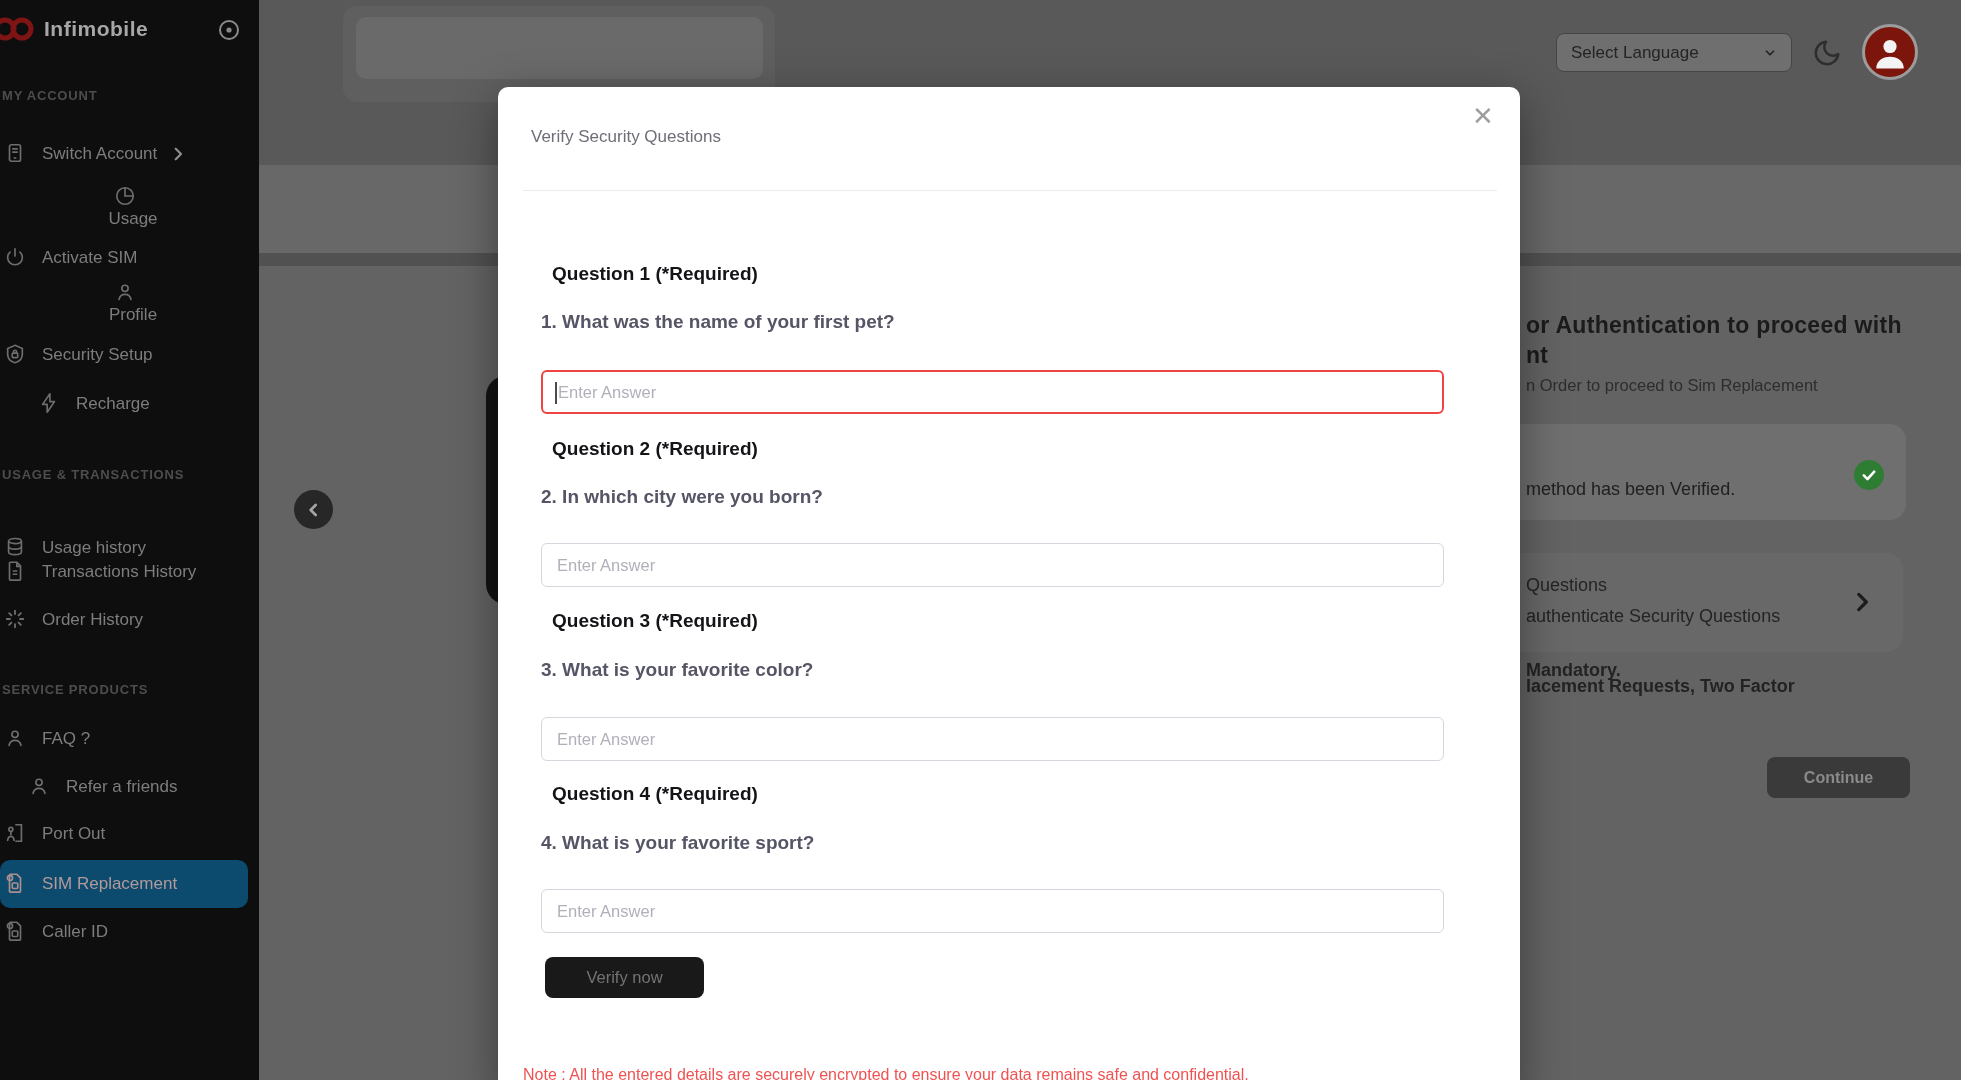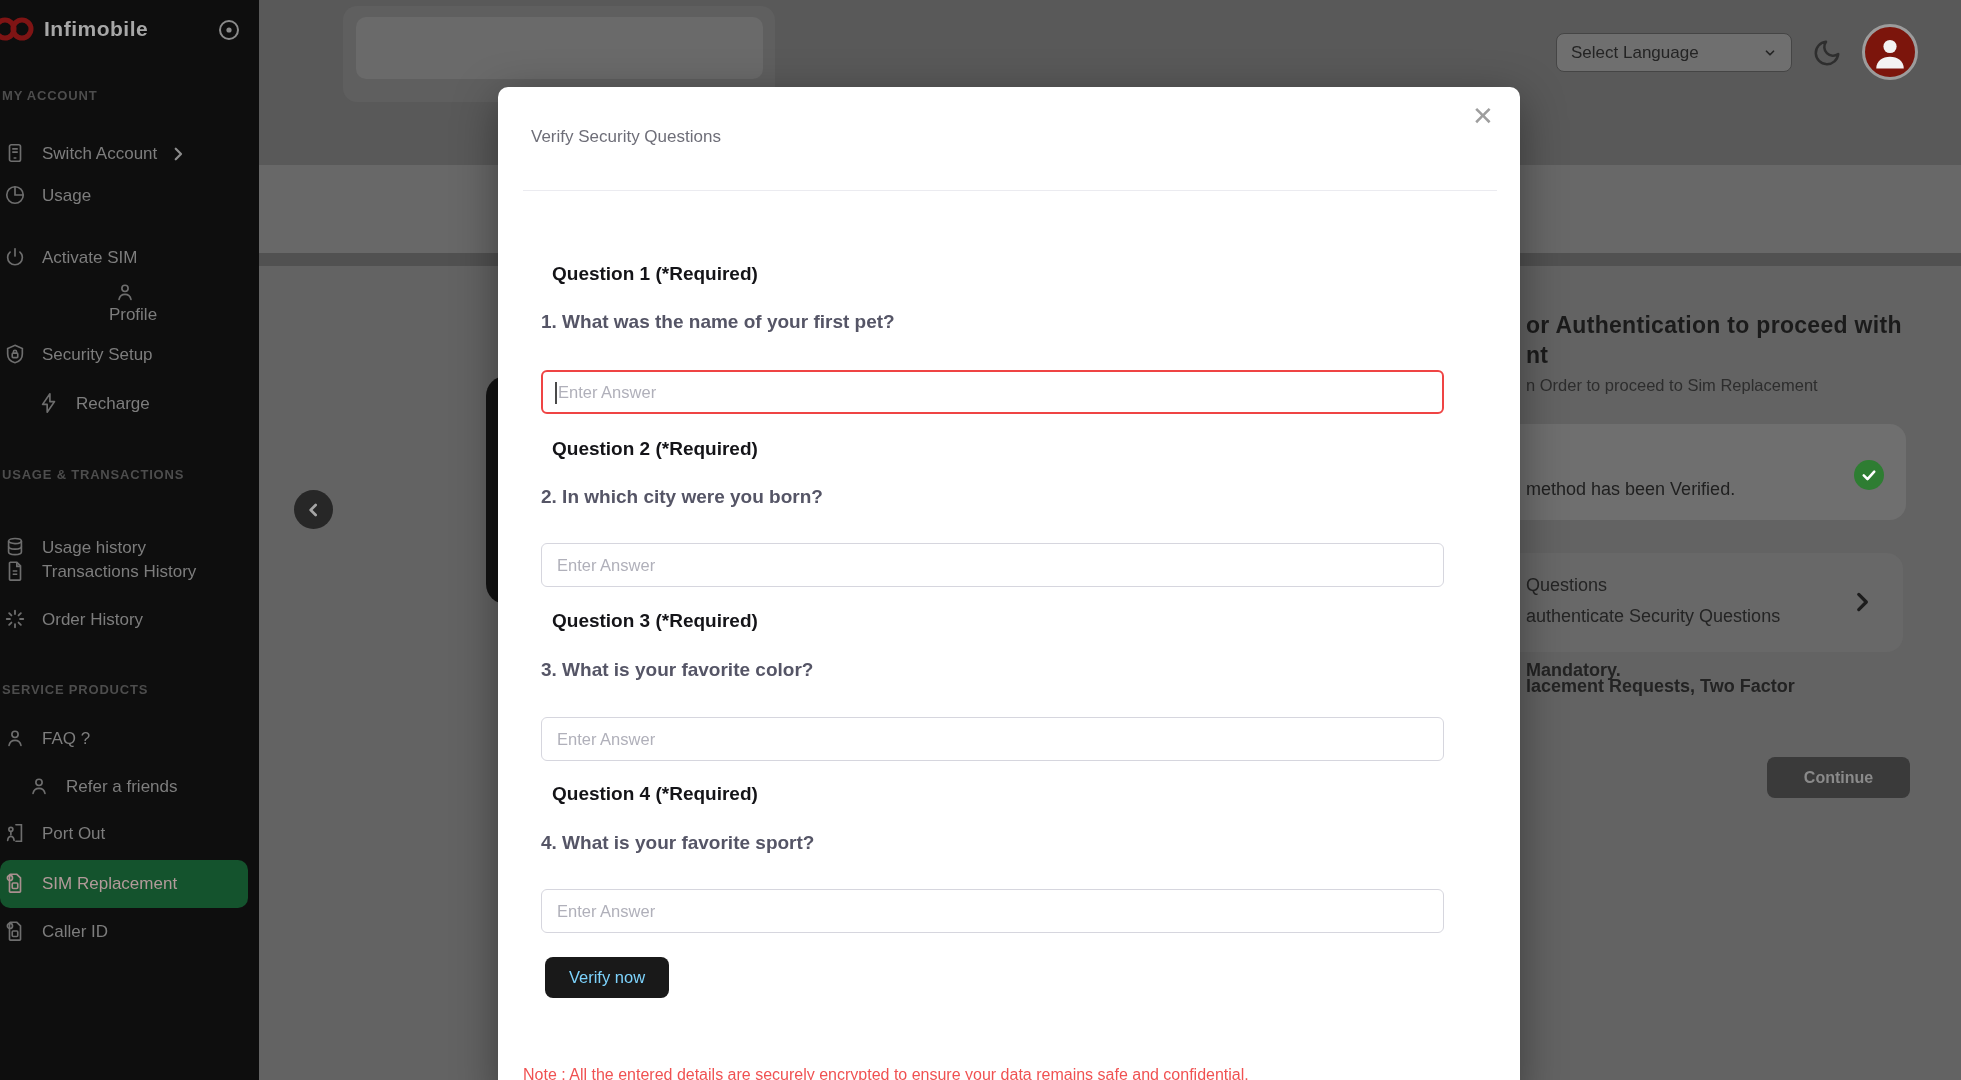--- a/index.html
+++ b/index.html
@@ -52,40 +52,40 @@
   .sidebar { position:absolute; left:0; top:0; width:259px; height:1080px; background:#0e0e0e; z-index:5; }
   .brand-row { position:absolute; left:0; top:6px; width:100%; height:46px; display:flex; align-items:center; }
   .brand-logo { margin-left:-8px; flex:0 0 auto; }
   .brand-name { font-size:21px; font-weight:600; color:#a7a7a7; letter-spacing:.5px; margin-left:8px; }
   .brand-target { position:absolute; right:18px; top:12px; width:24px; height:24px; color:#8a8a8a; }
   .side-header { position:absolute; left:2px; height:20px; font-size:13px; font-weight:700; color:#4d4d4d; letter-spacing:.8px; }
   .side-item { position:absolute; left:0; width:248px; height:48px; display:flex; align-items:center;
     padding-left:4px; color:#7d7d7d; font-size:17px; cursor:pointer; border-radius:10px; }
   .side-item .ic { width:24px; height:24px; flex:0 0 auto; color:#6e6e6e; }
   .side-item .lbl { margin-left:14px; }
-  .side-item.active { background:#14532d; color:#b29a9a; }
+  .side-item.active { background:#0c4a6e; color:#b29a9a; }
   .side-item.active .ic { color:#a98f8f; }
   .item-chevron { margin-left:12px; width:18px; height:18px; color:#8c8c8c; }
 
   
   .modal { position:absolute; left:498px; top:87px; width:1022px; height:1010px; background:#ffffff;
     border-radius:10px; box-shadow:0 12px 45px rgba(0,0,0,.4); z-index:10; }
   .modal-close { position:absolute; right:20px; top:12px; width:34px; height:34px; background:none; border:none;
     color:#9e9e9e; font-size:26px; line-height:34px; cursor:pointer; font-family:inherit; }
   .modal-title { position:absolute; left:25px; top:40px; font-size:17px; color:#6e6e78;margin-left:8px; }
   .modal-divider { position:absolute; left:25px; top:103px; width:974px; height:1px; background:#ebebf0; }
   .q-label { position:absolute; left:54px; font-size:19px; font-weight:700; color:#141418; }
   .q-text  { position:absolute; left:43px; font-size:19px; font-weight:600; color:#555566; }
   .q-input { position:absolute; left:43px; width:903px; height:44px; border:1px solid #d6d6de; border-radius:6px;
     padding:0 15px; font-size:16.5px; color:#333; font-family:inherit; background:#fff; outline:none; }
   .q-input::placeholder { color:#b0b0ba; }
   .q-input.error { border:2px solid #ef4444; }
   .caret { position:absolute; left:57px; top:295px; width:1.5px; height:22px; background:#4a4a4a; z-index:11; }
-  .verify-btn { position:absolute; left:47px; top:870px; width:124px; height:41px; background:#191919; border:none;
-    border-radius:8px; color:#7dd3fc; font-size:16.5px; font-family:inherit; cursor:pointer; }
+  .verify-btn { position:absolute; left:47px; top:870px; width:159px; height:41px; background:#191919; border:none;
+    border-radius:8px; color:#737373; font-size:16.5px; font-family:inherit; cursor:pointer; }
   .modal-note { position:absolute; left:25px; top:979px; width:960px; font-size:16px; color:#f05252; }
   svg { display:block; }
 </style>
 </head>
 <body>
 
 <div class="app">
 
   <div class="band band-header"></div>
   <div class="band band-light"></div>
@@ -186,21 +186,21 @@
           </svg>
       </span>
       <span class="lbl">Switch Account</span>
       <span class="item-chevron">
         <svg width="18" height="18" viewBox="0 0 24 24" fill="none" stroke="currentColor" stroke-width="3" stroke-linecap="round" stroke-linejoin="round">
             <polyline points="9 5 16 12 9 19"></polyline>
           </svg>
       </span>
     </div>
 
-    <div class="side-item" style="top:172px;">
+    <div class="side-item" style="top:185px;flex-direction:column;">
       <span class="ic">
         <svg width="22" height="22" viewBox="0 0 24 24" fill="none" stroke="currentColor" stroke-width="1.8">
             <circle cx="12" cy="12" r="9"></circle>
             <path d="M12 3v9h9"></path>
           </svg>
       </span>
       <span class="lbl">Usage</span>
     </div>
 
     <div class="side-item" style="top:234px;">

